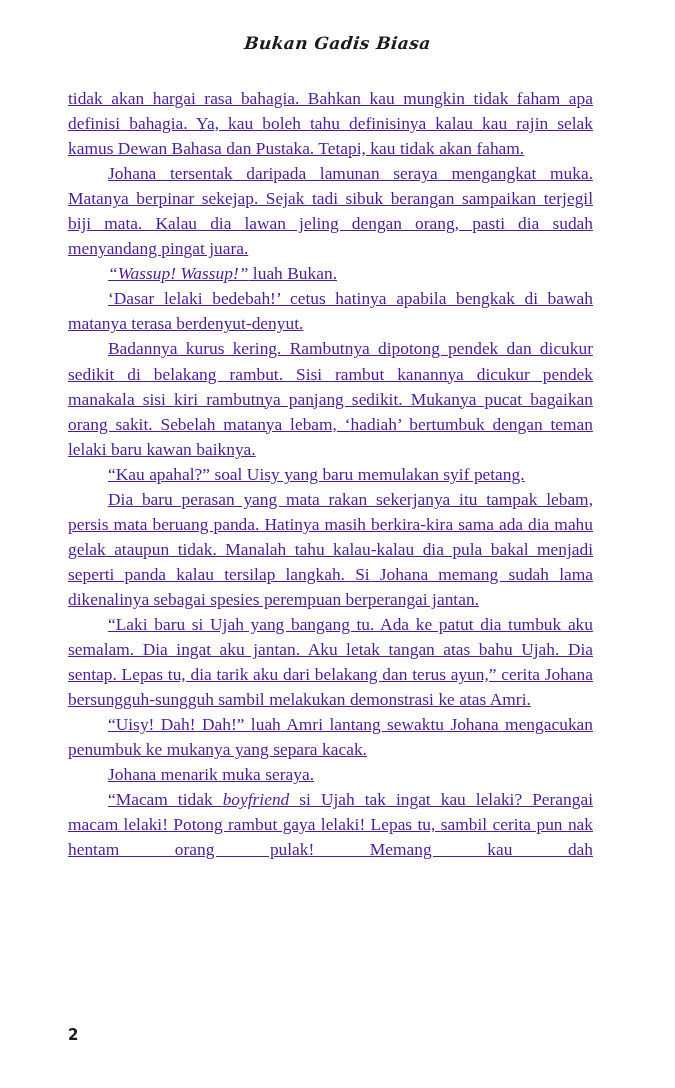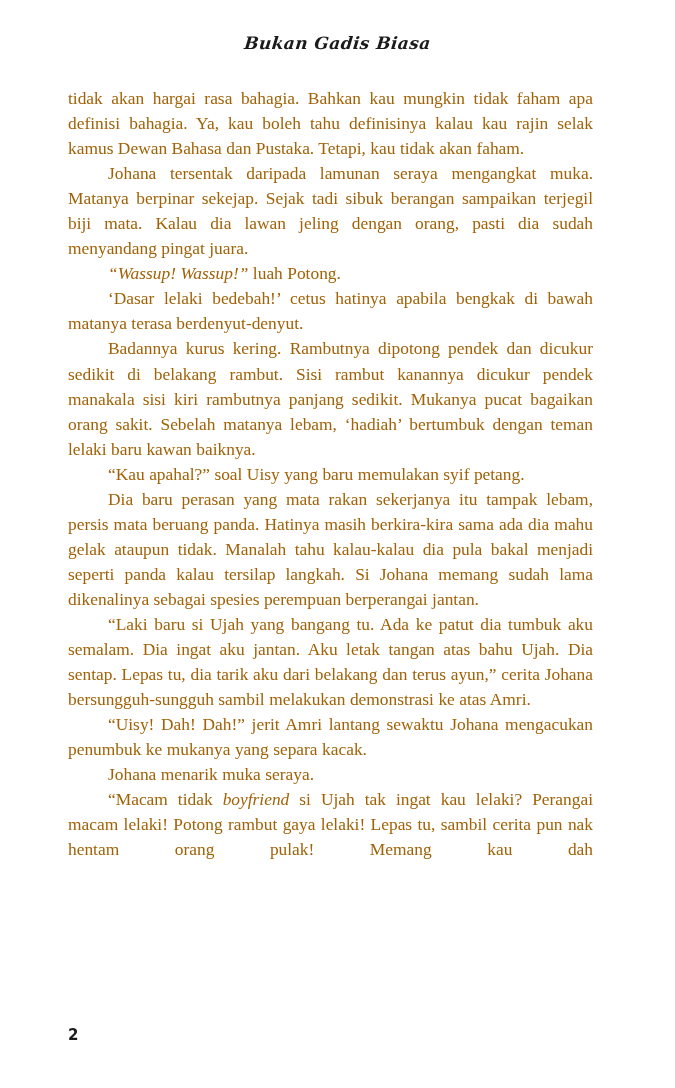--- a/index.html
+++ b/index.html
@@ -34,26 +34,27 @@
     position: absolute;
     top: 86px;
     left: 68px;
     width: 525px;
   }
   p.para {
     margin: 0;
     font-family: "Liberation Serif", "DejaVu Serif", serif;
     font-size: 17.4px;
     line-height: 25.05px;
-    color: #a16207;
+    color: #4c1d95;
     text-align: justify;
     text-justify: inter-word;
     -webkit-hyphens: none;
     hyphens: none;
     word-spacing: 0.1px;
+    text-decoration: underline;
   }
   p.para.indent {
     text-indent: 40px;
   }
   
   p.para.cut::after {
     content: "";
     display: inline-block;
     width: 100%;
   }
@@ -78,34 +79,34 @@
 
   <div class="running-head">Bukan Gadis Biasa</div>
 
   <div class="text-column">
 
     <p class="para">tidak akan hargai rasa bahagia. Bahkan kau mungkin tidak faham apa definisi bahagia. Ya, kau boleh tahu definisinya kalau kau rajin selak kamus Dewan Bahasa dan Pustaka. Tetapi, kau tidak akan faham.</p>
 
 
     <p class="para indent">Johana tersentak daripada lamunan seraya mengangkat muka. Matanya berpinar sekejap. Sejak tadi sibuk berangan sampaikan terjegil biji mata. Kalau dia lawan jeling dengan orang, pasti dia sudah menyandang pingat juara.</p>
 
-    <p class="para indent"><em class="ital">“Wassup! Wassup!”</em><span> luah Potong.</span></p>
+    <p class="para indent"><em class="ital">“Wassup! Wassup!”</em><span> luah Bukan.</span></p>
 
     <p class="para indent">‘Dasar lelaki bedebah!’ cetus hatinya apabila bengkak di bawah matanya terasa berdenyut-denyut.</p>
 
     <p class="para indent">Badannya kurus kering. Rambutnya dipotong pendek dan dicukur sedikit di belakang rambut. Sisi rambut kanannya dicukur pendek manakala sisi kiri rambutnya panjang sedikit. Mukanya pucat bagaikan orang sakit. Sebelah matanya lebam, ‘hadiah’ bertumbuk dengan teman lelaki baru kawan baiknya.</p>
 
     <p class="para indent">“Kau apahal?” soal Uisy yang baru memulakan syif petang.</p>
 
     <p class="para indent">Dia baru perasan yang mata rakan sekerjanya itu tampak lebam, persis mata beruang panda. Hatinya masih berkira-kira sama ada dia mahu gelak ataupun tidak. Manalah tahu kalau-kalau dia pula bakal menjadi seperti panda kalau tersilap langkah. Si Johana memang sudah lama dikenalinya sebagai spesies perempuan berperangai jantan.</p>
 
     <p class="para indent">“Laki baru si Ujah yang bangang tu. Ada ke patut dia tumbuk aku semalam. Dia ingat aku jantan. Aku letak tangan atas bahu Ujah. Dia sentap. Lepas tu, dia tarik aku dari belakang dan terus ayun,” cerita Johana bersungguh-sungguh sambil melakukan demonstrasi ke atas Amri.</p>
 
 
-    <p class="para indent">“Uisy! Dah! Dah!” jerit Amri lantang sewaktu Johana mengacukan penumbuk ke mukanya yang separa kacak.</p>
+    <p class="para indent">“Uisy! Dah! Dah!” luah Amri lantang sewaktu Johana mengacukan penumbuk ke mukanya yang separa kacak.</p>
 
     <p class="para indent">Johana menarik muka seraya.</p>
 
     <p class="para indent cut"><span>“Macam tidak </span><em class="ital">boyfriend</em><span> si Ujah tak ingat kau lelaki? Perangai macam lelaki! Potong rambut gaya lelaki! Lepas tu, sambil cerita pun nak hentam orang pulak! Memang kau dah</span></p>
 
   </div>
 
   <div class="page-number">2</div>
 
 </div>

